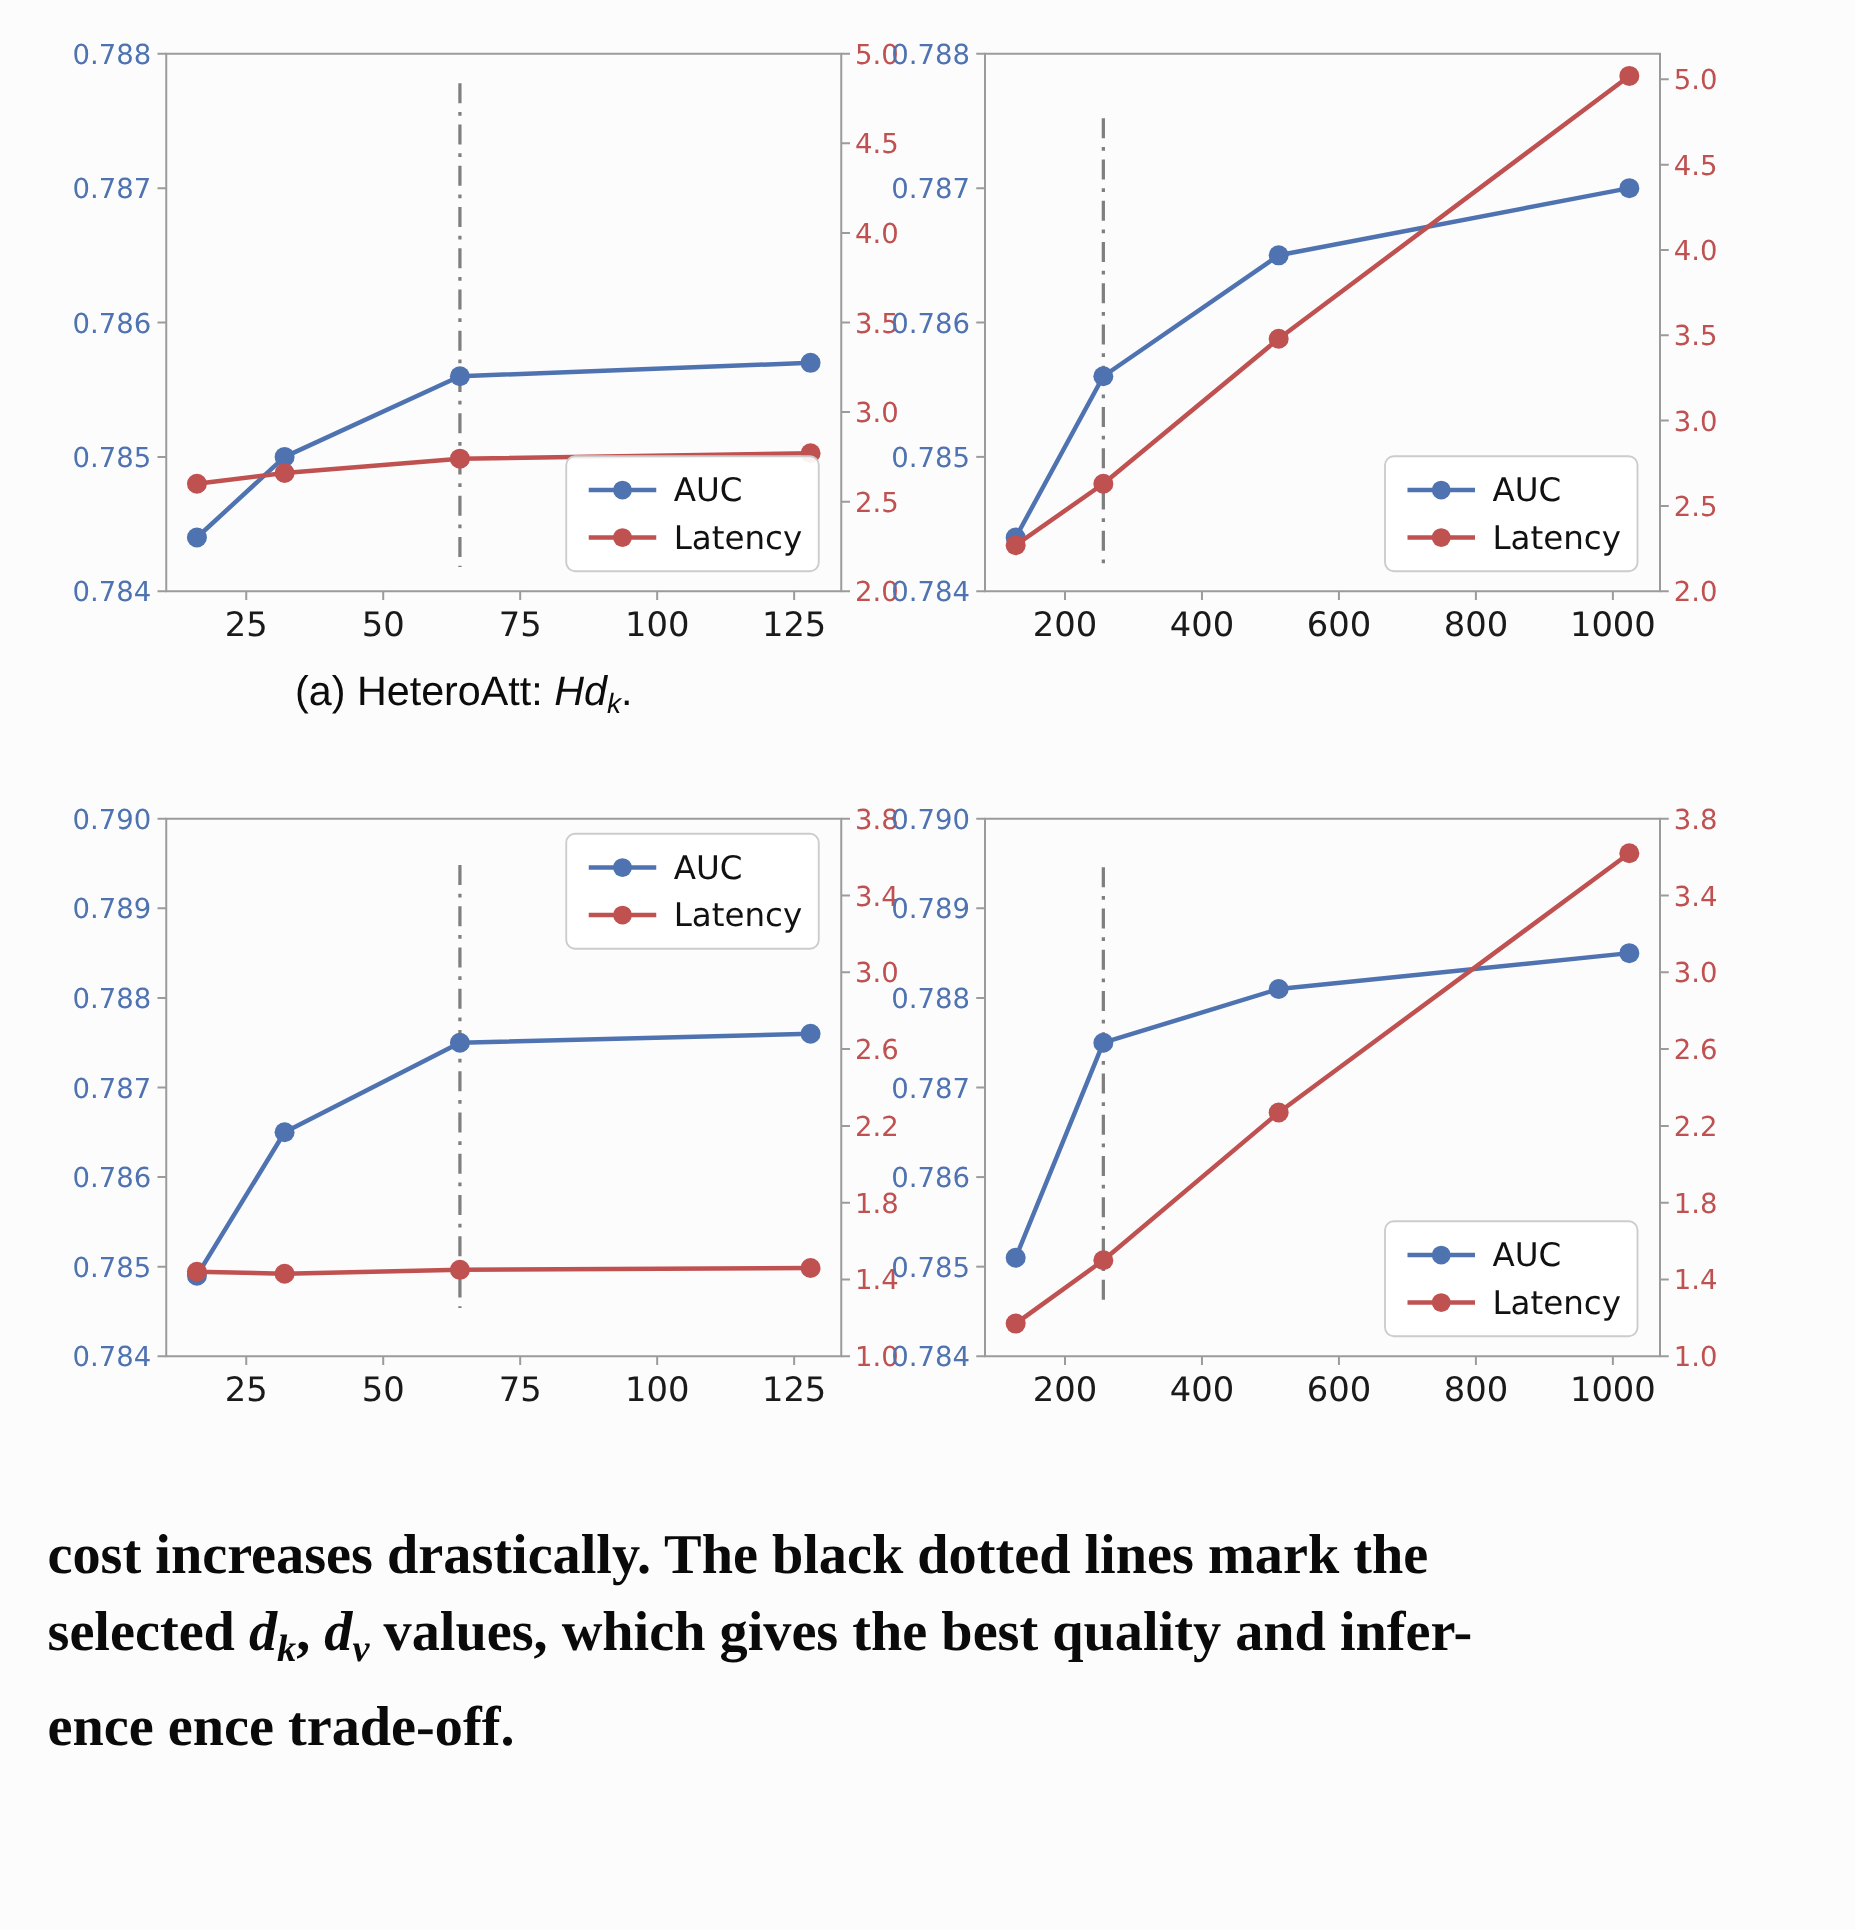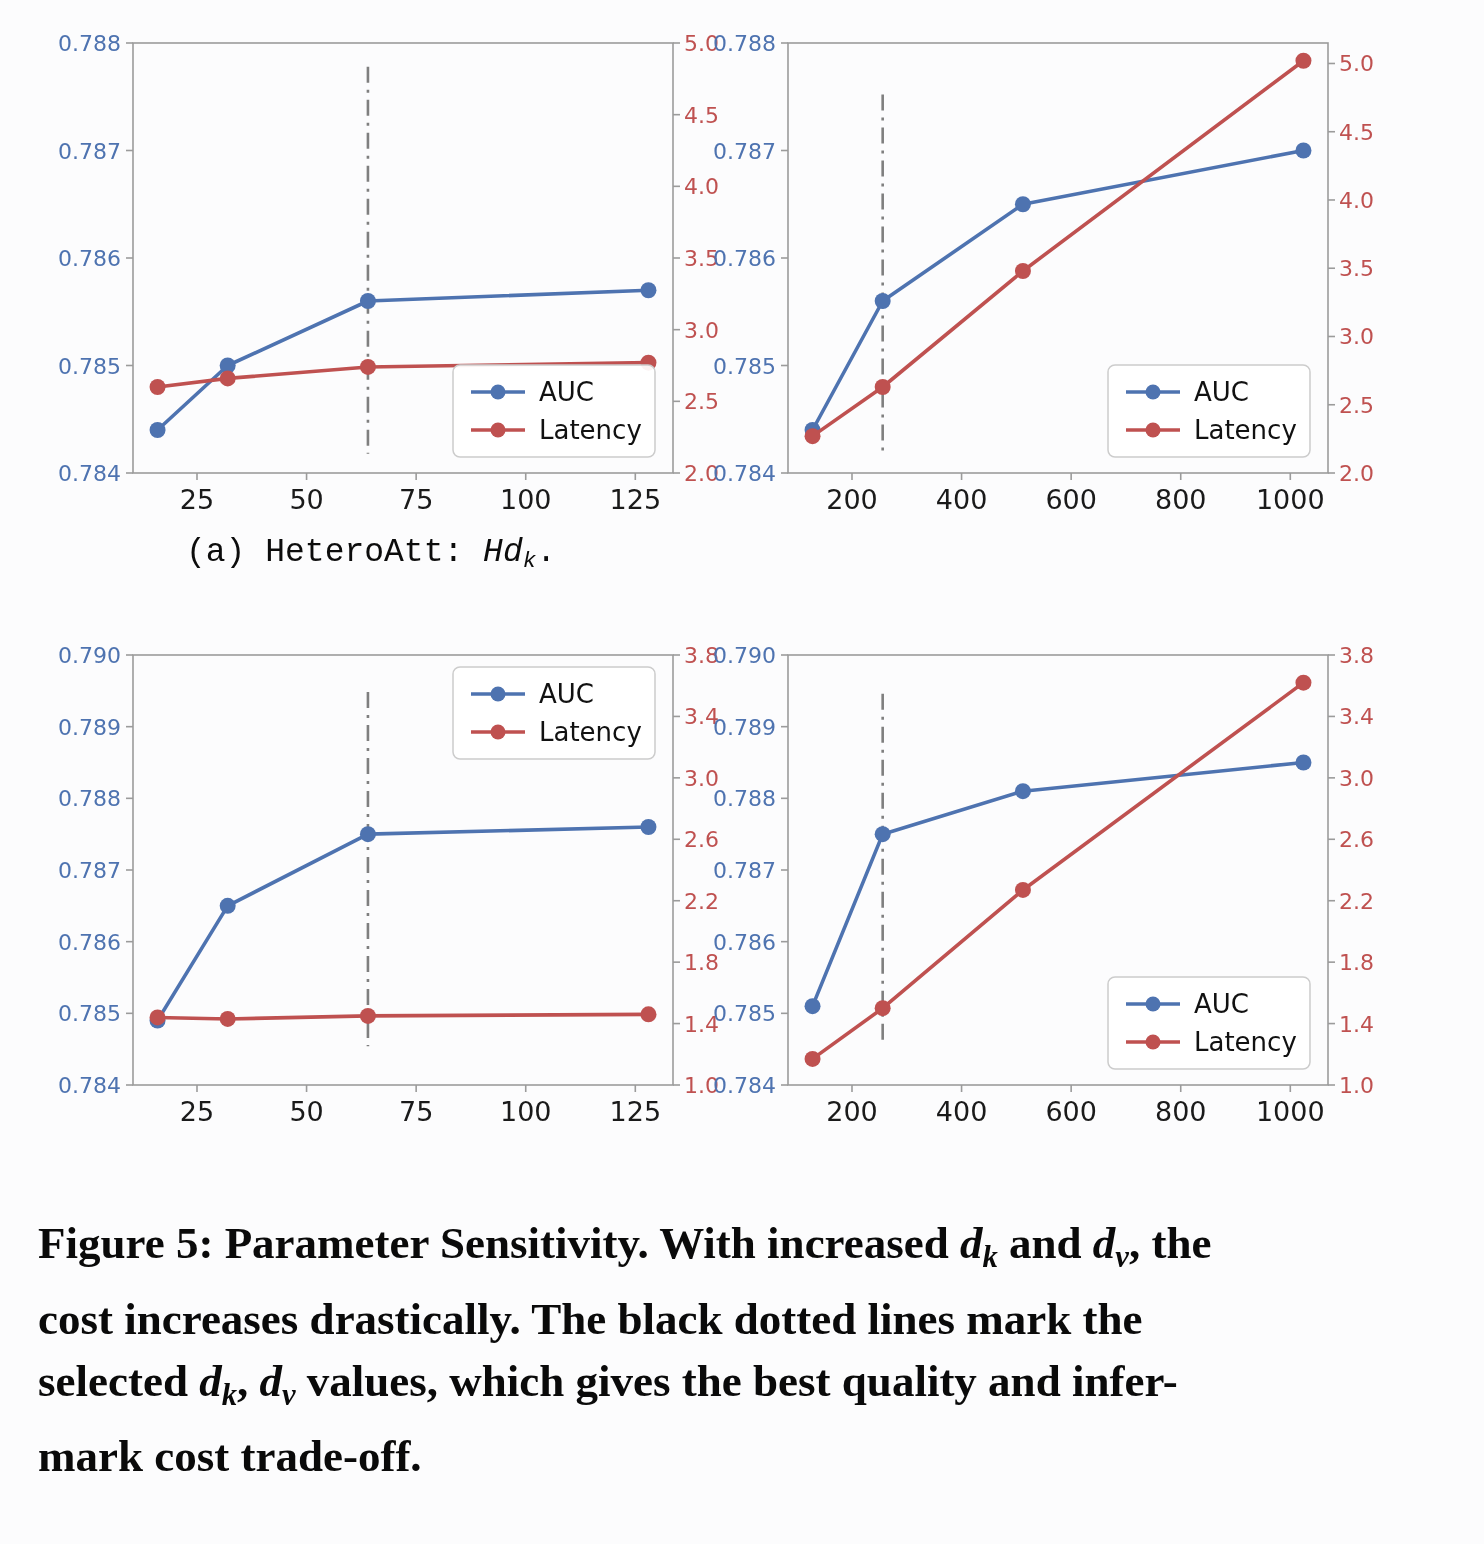--- a/index.html
+++ b/index.html
@@ -1,21 +1,21 @@
 <!DOCTYPE html>
 <html><head>
 <meta charset="utf-8">
 <style>
   html,body{margin:0;padding:0;background:#ffffff;}
   #page{position:relative;width:1484px;height:1544px;background:#fcfcfd;overflow:hidden;
         font-family:"DejaVu Sans",sans-serif;}
   .chart{position:absolute;width:710px;height:487px;}
   svg text{font-family:"DejaVu Sans",sans-serif;}
   .caprow{position:absolute;left:0;width:1484px;display:flex;}
-  .subcap{width:742px;text-align:center;font-family:Liberation Mono, monospace;
+  .subcap{width:742px;text-align:center;font-family:Liberation Sans, sans-serif;
           font-size:33px;color:#0c0c0c;}
   .rt-plain{font-style:normal;}
   .rt-math{font-style:italic;}
   .rt-mathsub{font-style:italic;font-size:68%;vertical-align:-0.28em;}
   .rt-sc{font-variant:small-caps;letter-spacing:0.5px;}
   .figcap{position:absolute;left:38px;top:1212px;width:1412px;
           font-family:"Liberation Serif",serif;font-weight:bold;font-size:45px;
           line-height:62px;color:#0a0a0a;}
   .figcap .line{white-space:nowrap;}
 </style>
@@ -264,18 +264,17 @@
           <circle cx="457" cy="363" r="7.5" fill="#4e73b0"></circle>
           <text x="498" y="372" font-size="26" fill="#111111">AUC</text>
           <line x1="430" y1="401" x2="484" y2="401" stroke="#bf5150" stroke-width="3.6"></line>
           <circle cx="457" cy="401" r="7.5" fill="#bf5150"></circle>
           <text x="498" y="410" font-size="26" fill="#111111">Latency</text>
         </g>
       </svg></div>
 
 
   <div class="figcap">
-      <div class="line"><span class="rt-plain">Figure 5: Parameter Sensitivity. With increased </span><span class="rt-math">d</span><span class="rt-mathsub">k</span><span class="rt-plain"> and </span><span class="rt-math">d</span><span class="rt-mathsub">v</span><span class="rt-plain">, the</span></div>
       <div class="line"><span class="rt-plain">cost increases drastically. The black dotted lines mark the</span></div>
       <div class="line"><span class="rt-plain">selected </span><span class="rt-math">d</span><span class="rt-mathsub">k</span><span class="rt-plain">, </span><span class="rt-math">d</span><span class="rt-mathsub">v</span><span class="rt-plain"> values, which gives the best quality and infer-</span></div>
-      <div class="line"><span class="rt-plain">mark cost trade-off.</span></div>
+      <div class="line"><span class="rt-plain">ence ence trade-off.</span></div>
     </div>
 </div>
 
 </body></html>

